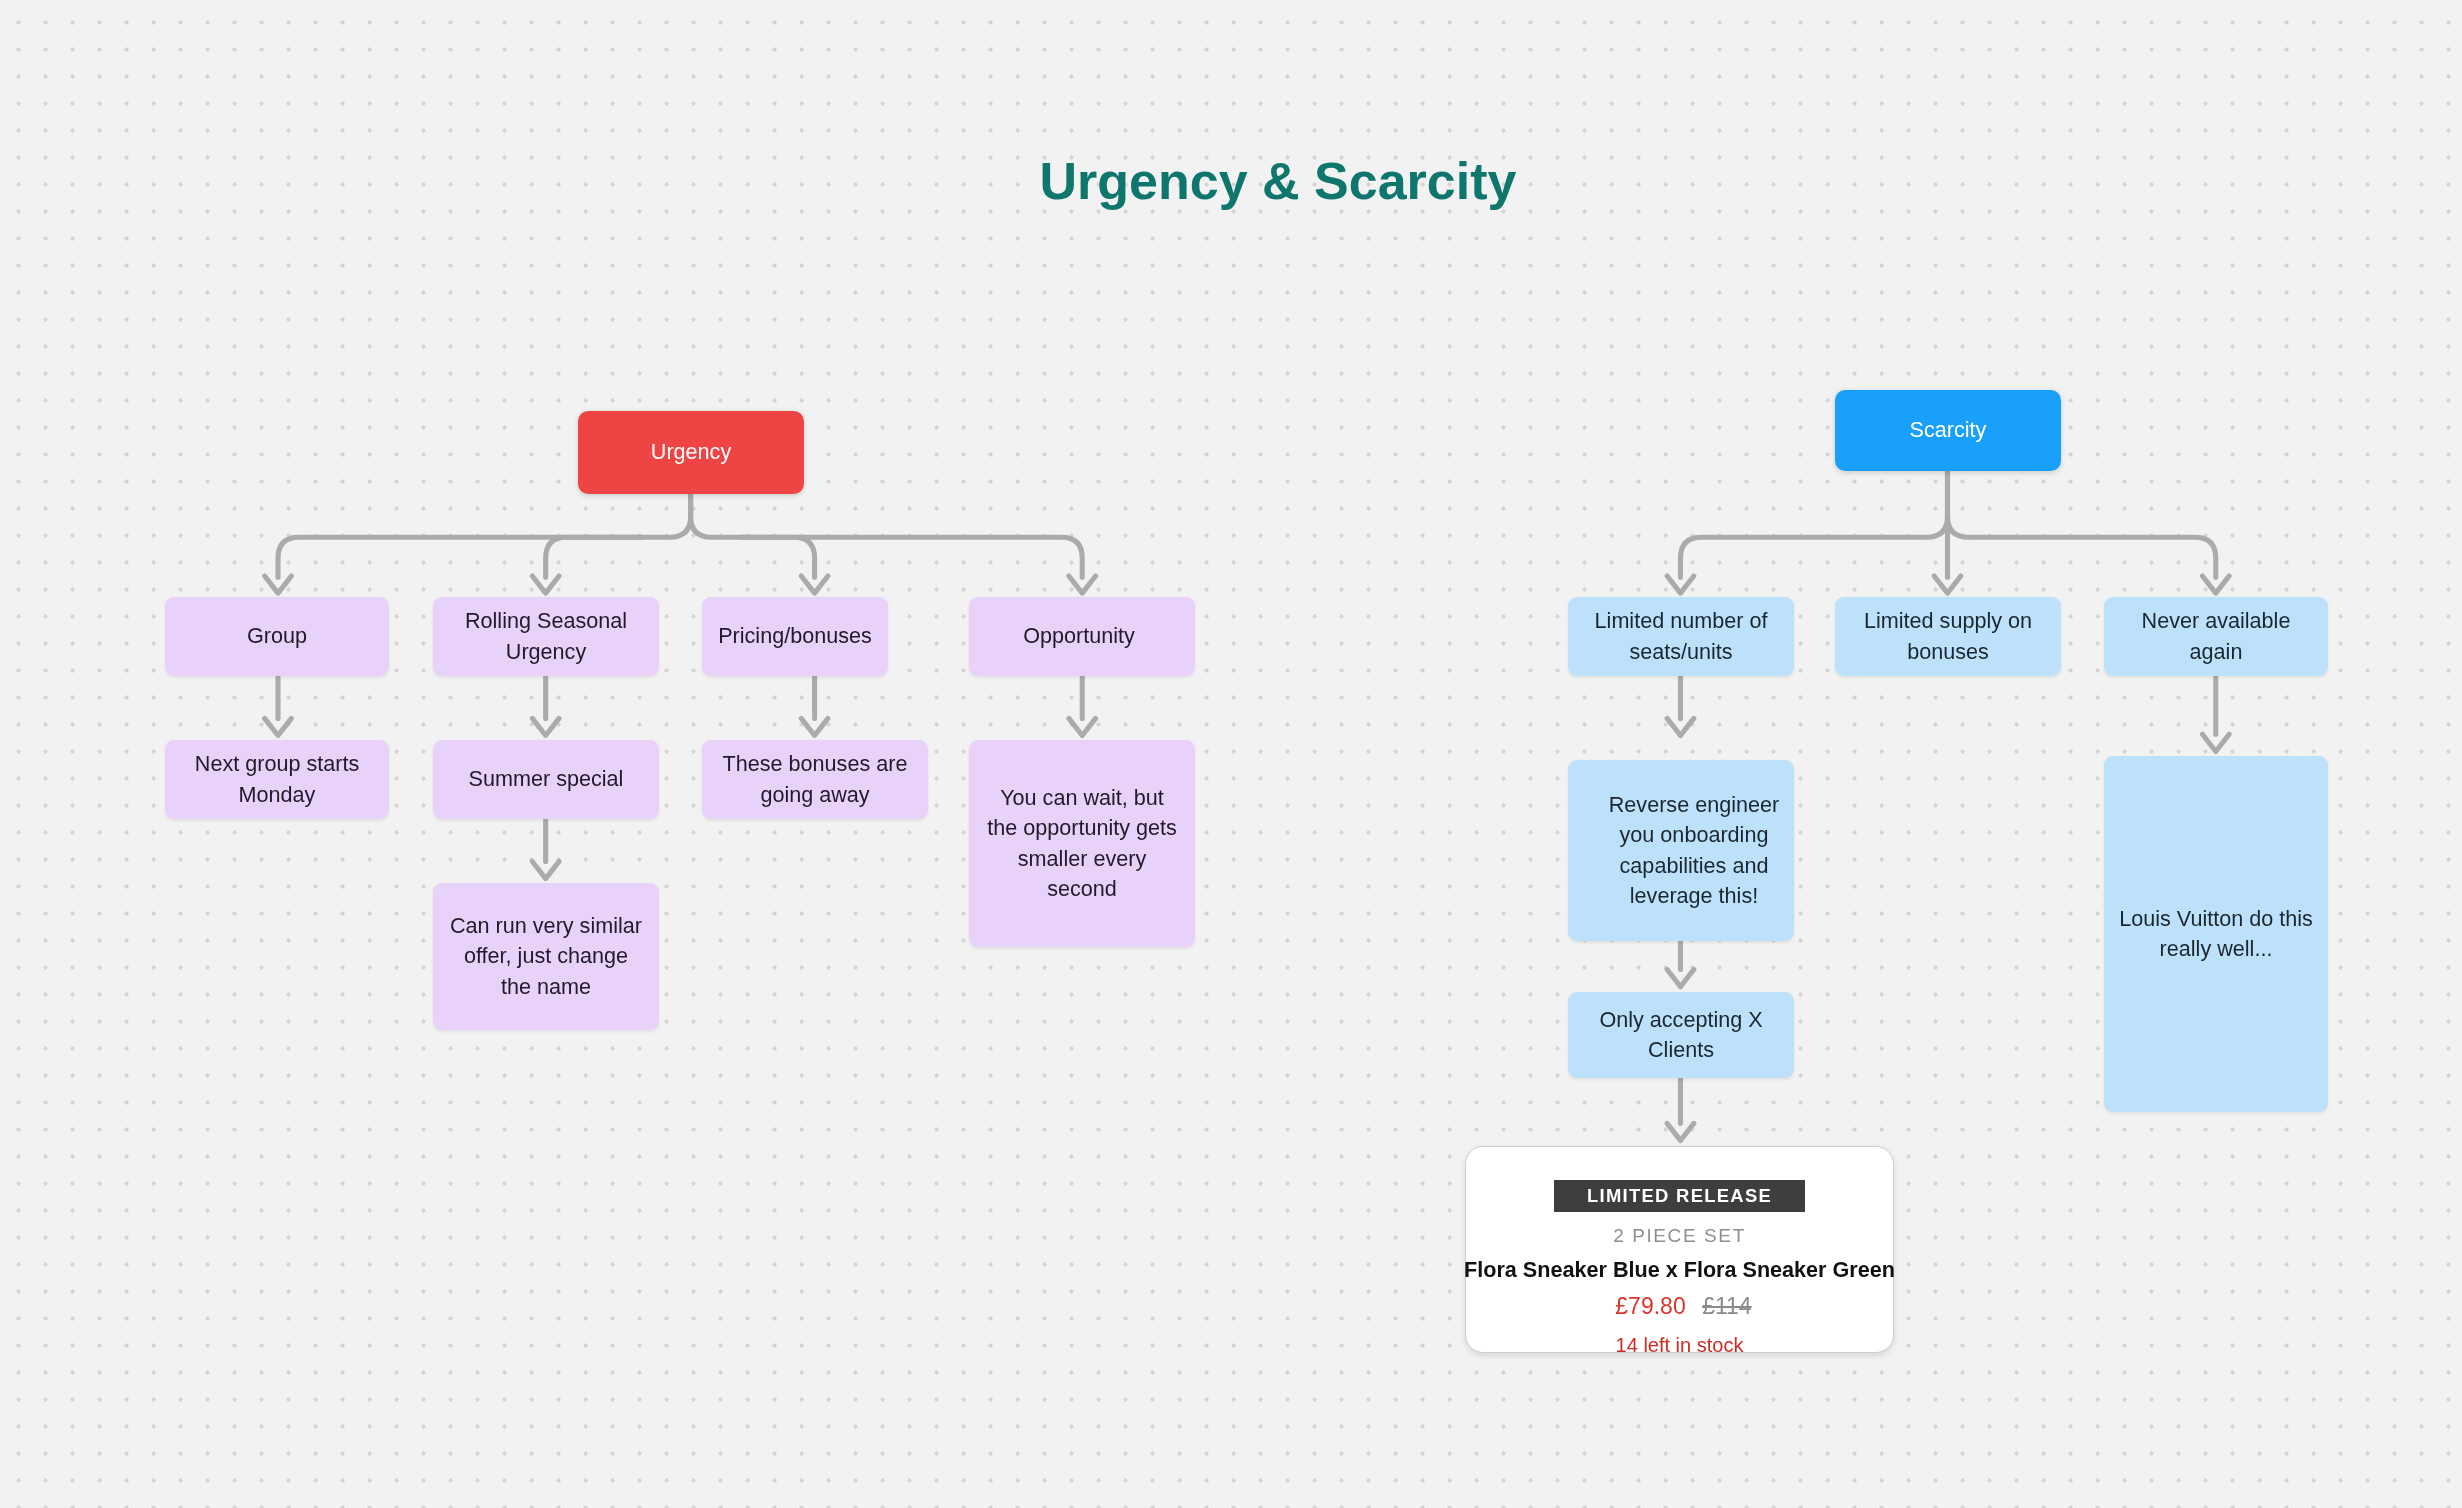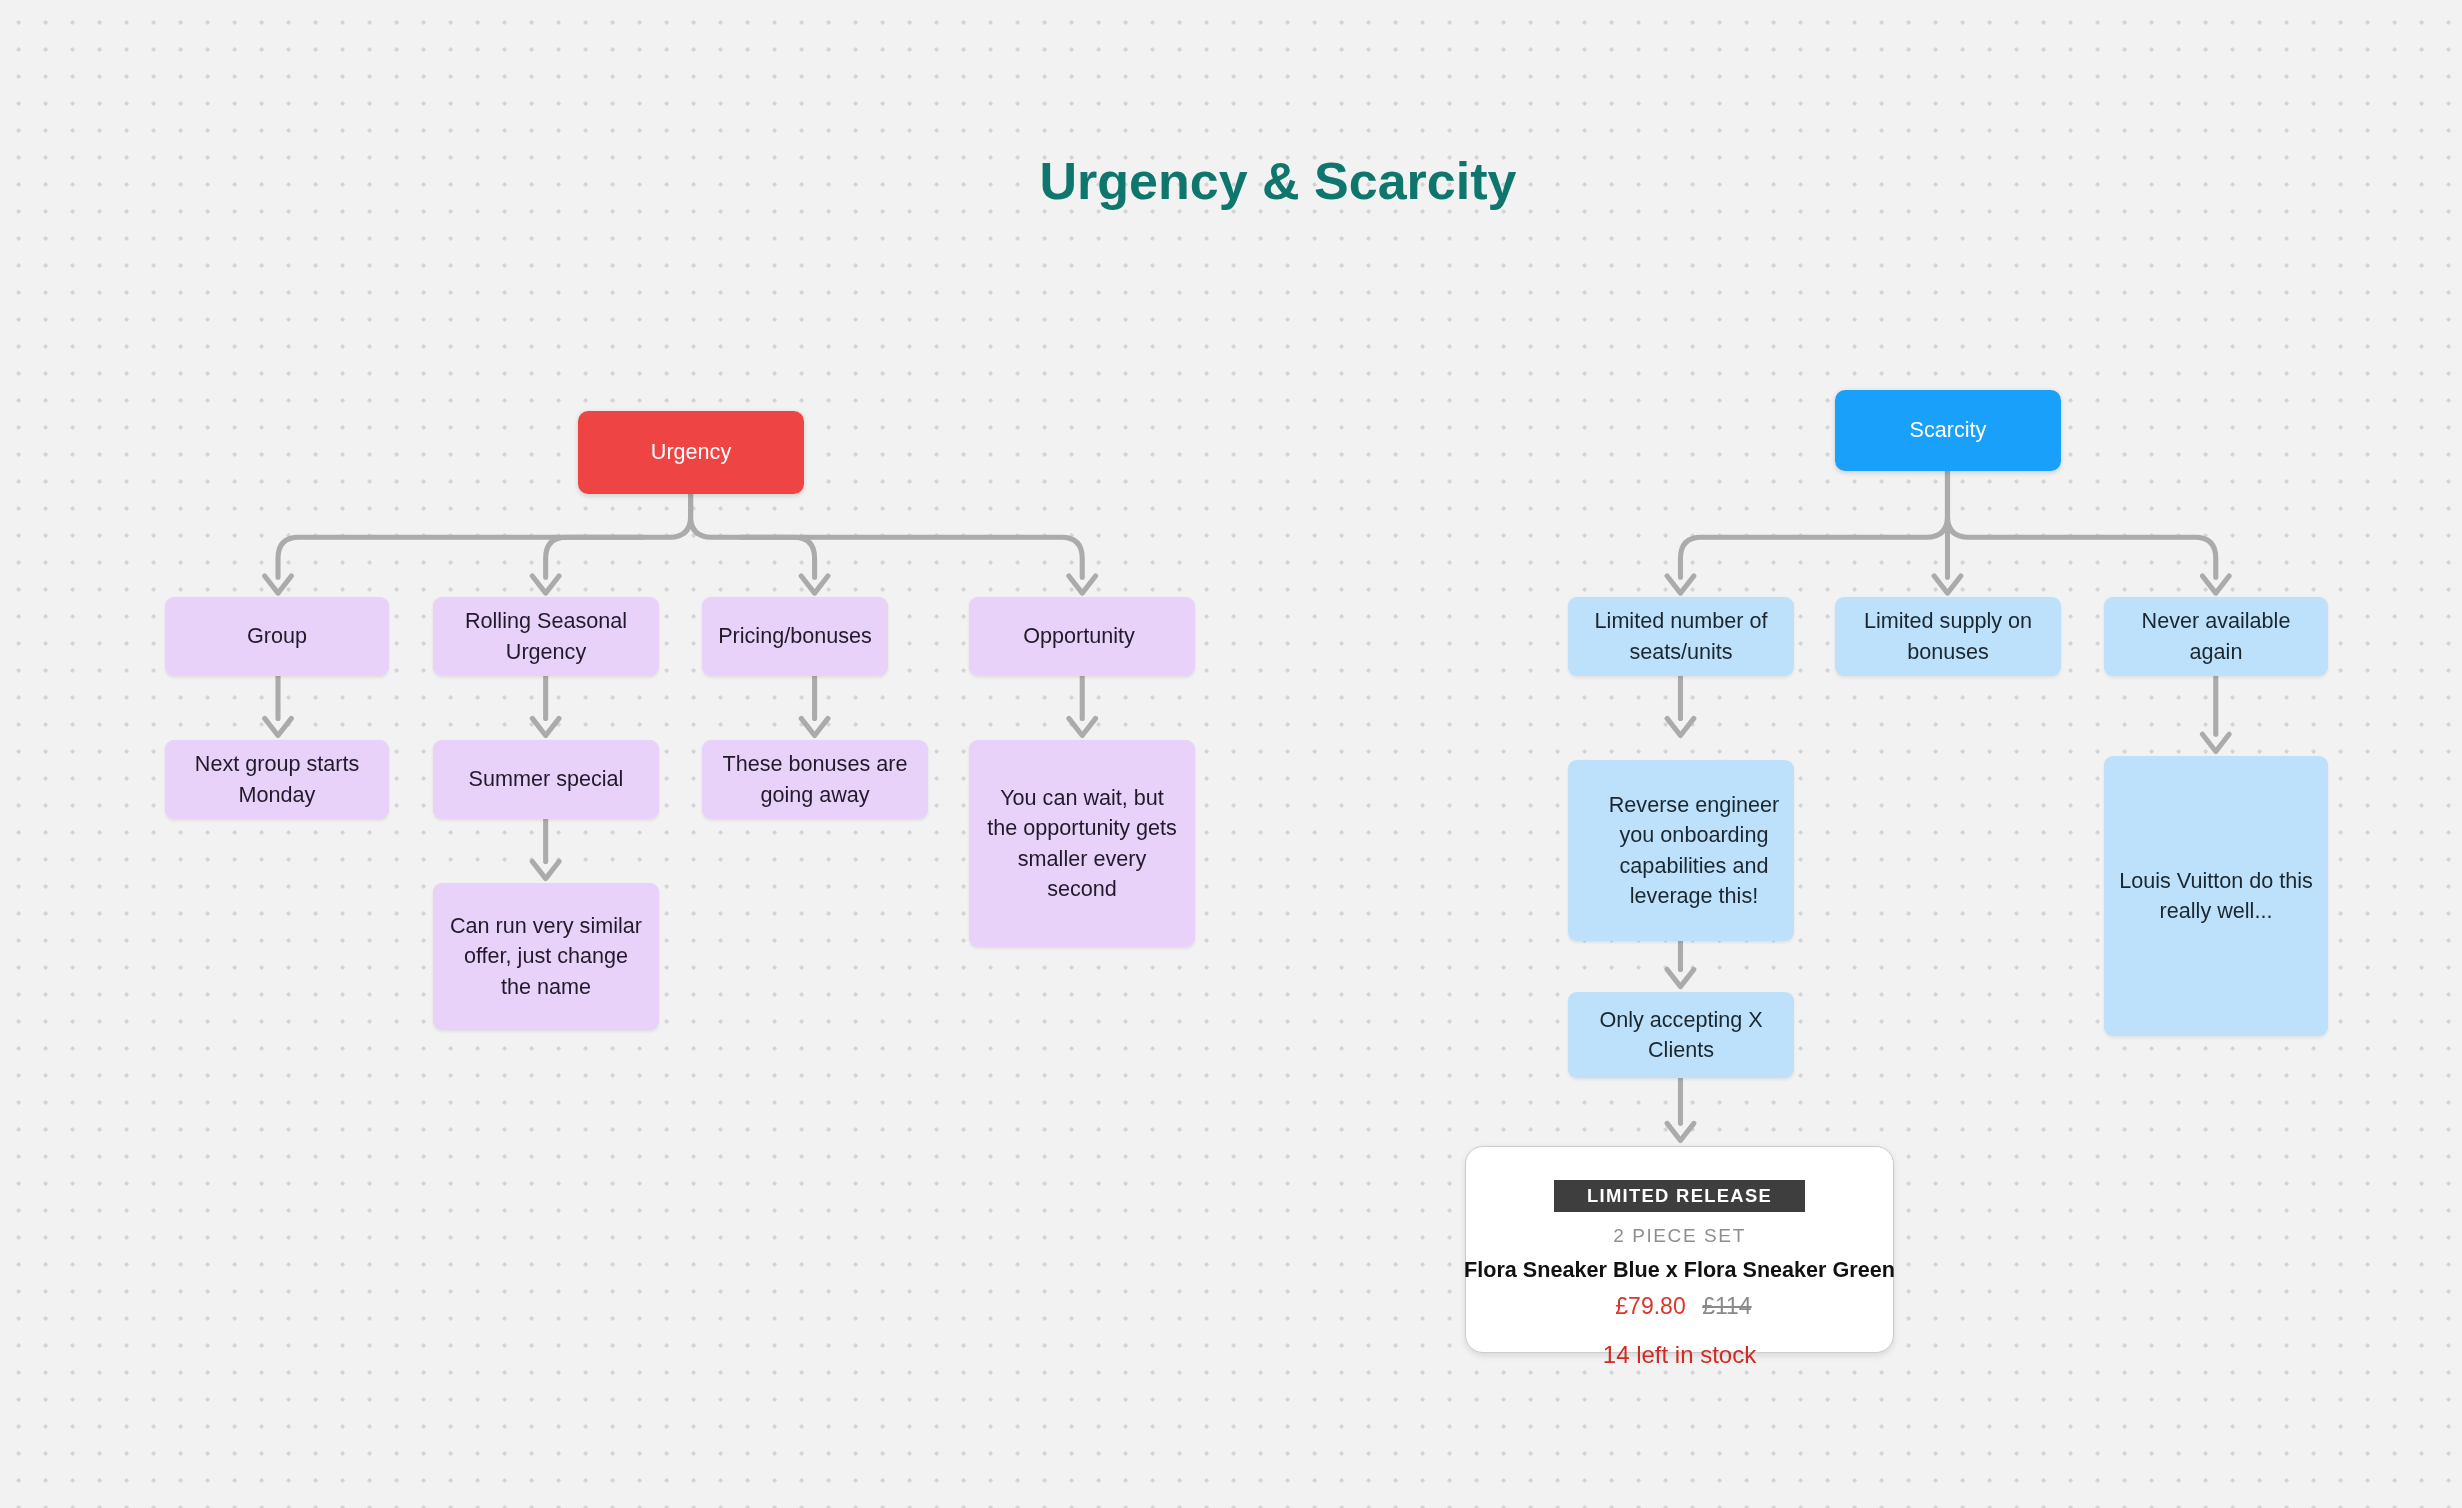--- a/index.html
+++ b/index.html
@@ -39,21 +39,21 @@
   }
   .badge{
     background:#3e3e3e;color:#ffffff;font-size:18.4px;font-weight:600;
     letter-spacing:1.3px;padding:7px 33px;line-height:1;
   }
   .pieceset{color:#8e8e8e;font-size:19px;letter-spacing:1.6px;line-height:1;}
   .prodname{color:#111111;font-size:21.6px;font-weight:700;line-height:1;white-space:nowrap;}
   .pricerow{display:flex;gap:16.5px;align-items:baseline;line-height:1;margin-left:8px;}
   .price-now{color:#da372c;font-size:23px;}
   .price-was{color:#8a8a8a;font-size:23px;text-decoration:line-through;}
-  .stock{color:#cf2b22;font-size:24px;line-height:1;margin-top:11px;}
+  .stock{color:#cf2b22;font-size:20px;line-height:1;margin-top:3px;}
   .two-par{display:flex;flex-direction:column;gap:30.5px;}
 </style>
 </head>
 <body>
 
 <div class="title">Urgency &amp; Scarcity</div>
 
 <svg class="connectors" width="2462" height="1508" viewBox="0 0 3872 2372" fill="none" stroke="#ababab" stroke-width="8" stroke-linecap="round" stroke-linejoin="round">
 
   <path d="M 1086 776 V 812 Q 1086 845 1053 845 H 470 Q 437 845 437 878 V 908"></path>
@@ -108,21 +108,21 @@
 
 <div class="node root blue-root" style="left:1835px;top:390px;width:226px;height:81px;">Scarcity</div>
 
 <div class="node blue" style="left:1568px;top:597px;width:226px;height:79px;">Limited number of seats/units</div>
 <div class="node blue" style="left:1835px;top:597px;width:226px;height:79px;">Limited supply on bonuses</div>
 <div class="node blue" style="left:2104px;top:597px;width:224px;height:79px;">Never available again</div>
 
 <div class="node blue" style="left:1568px;top:760px;width:226px;height:181px;padding-left:40px;">Reverse engineer you onboarding capabilities and leverage this!</div>
 <div class="node blue" style="left:1568px;top:992px;width:226px;height:86px;">Only accepting X Clients</div>
 
-<div class="node blue two-par" style="left:2104px;top:756px;width:224px;height:280px;">
+<div class="node blue two-par" style="left:2104px;top:756px;width:224px;height:356px;">
   <div>Louis Vuitton do this really well...</div>
 </div>
 
 <div class="product-card" style="left:1465px;top:1146px;width:429px;height:207px;">
   <div class="badge">LIMITED RELEASE</div>
   <div class="pieceset">2 PIECE SET</div>
   <div class="prodname">Flora Sneaker Blue x Flora Sneaker Green</div>
   <div class="pricerow">
     <span class="price-now">£79.80</span>
     <span class="price-was">£114</span>

